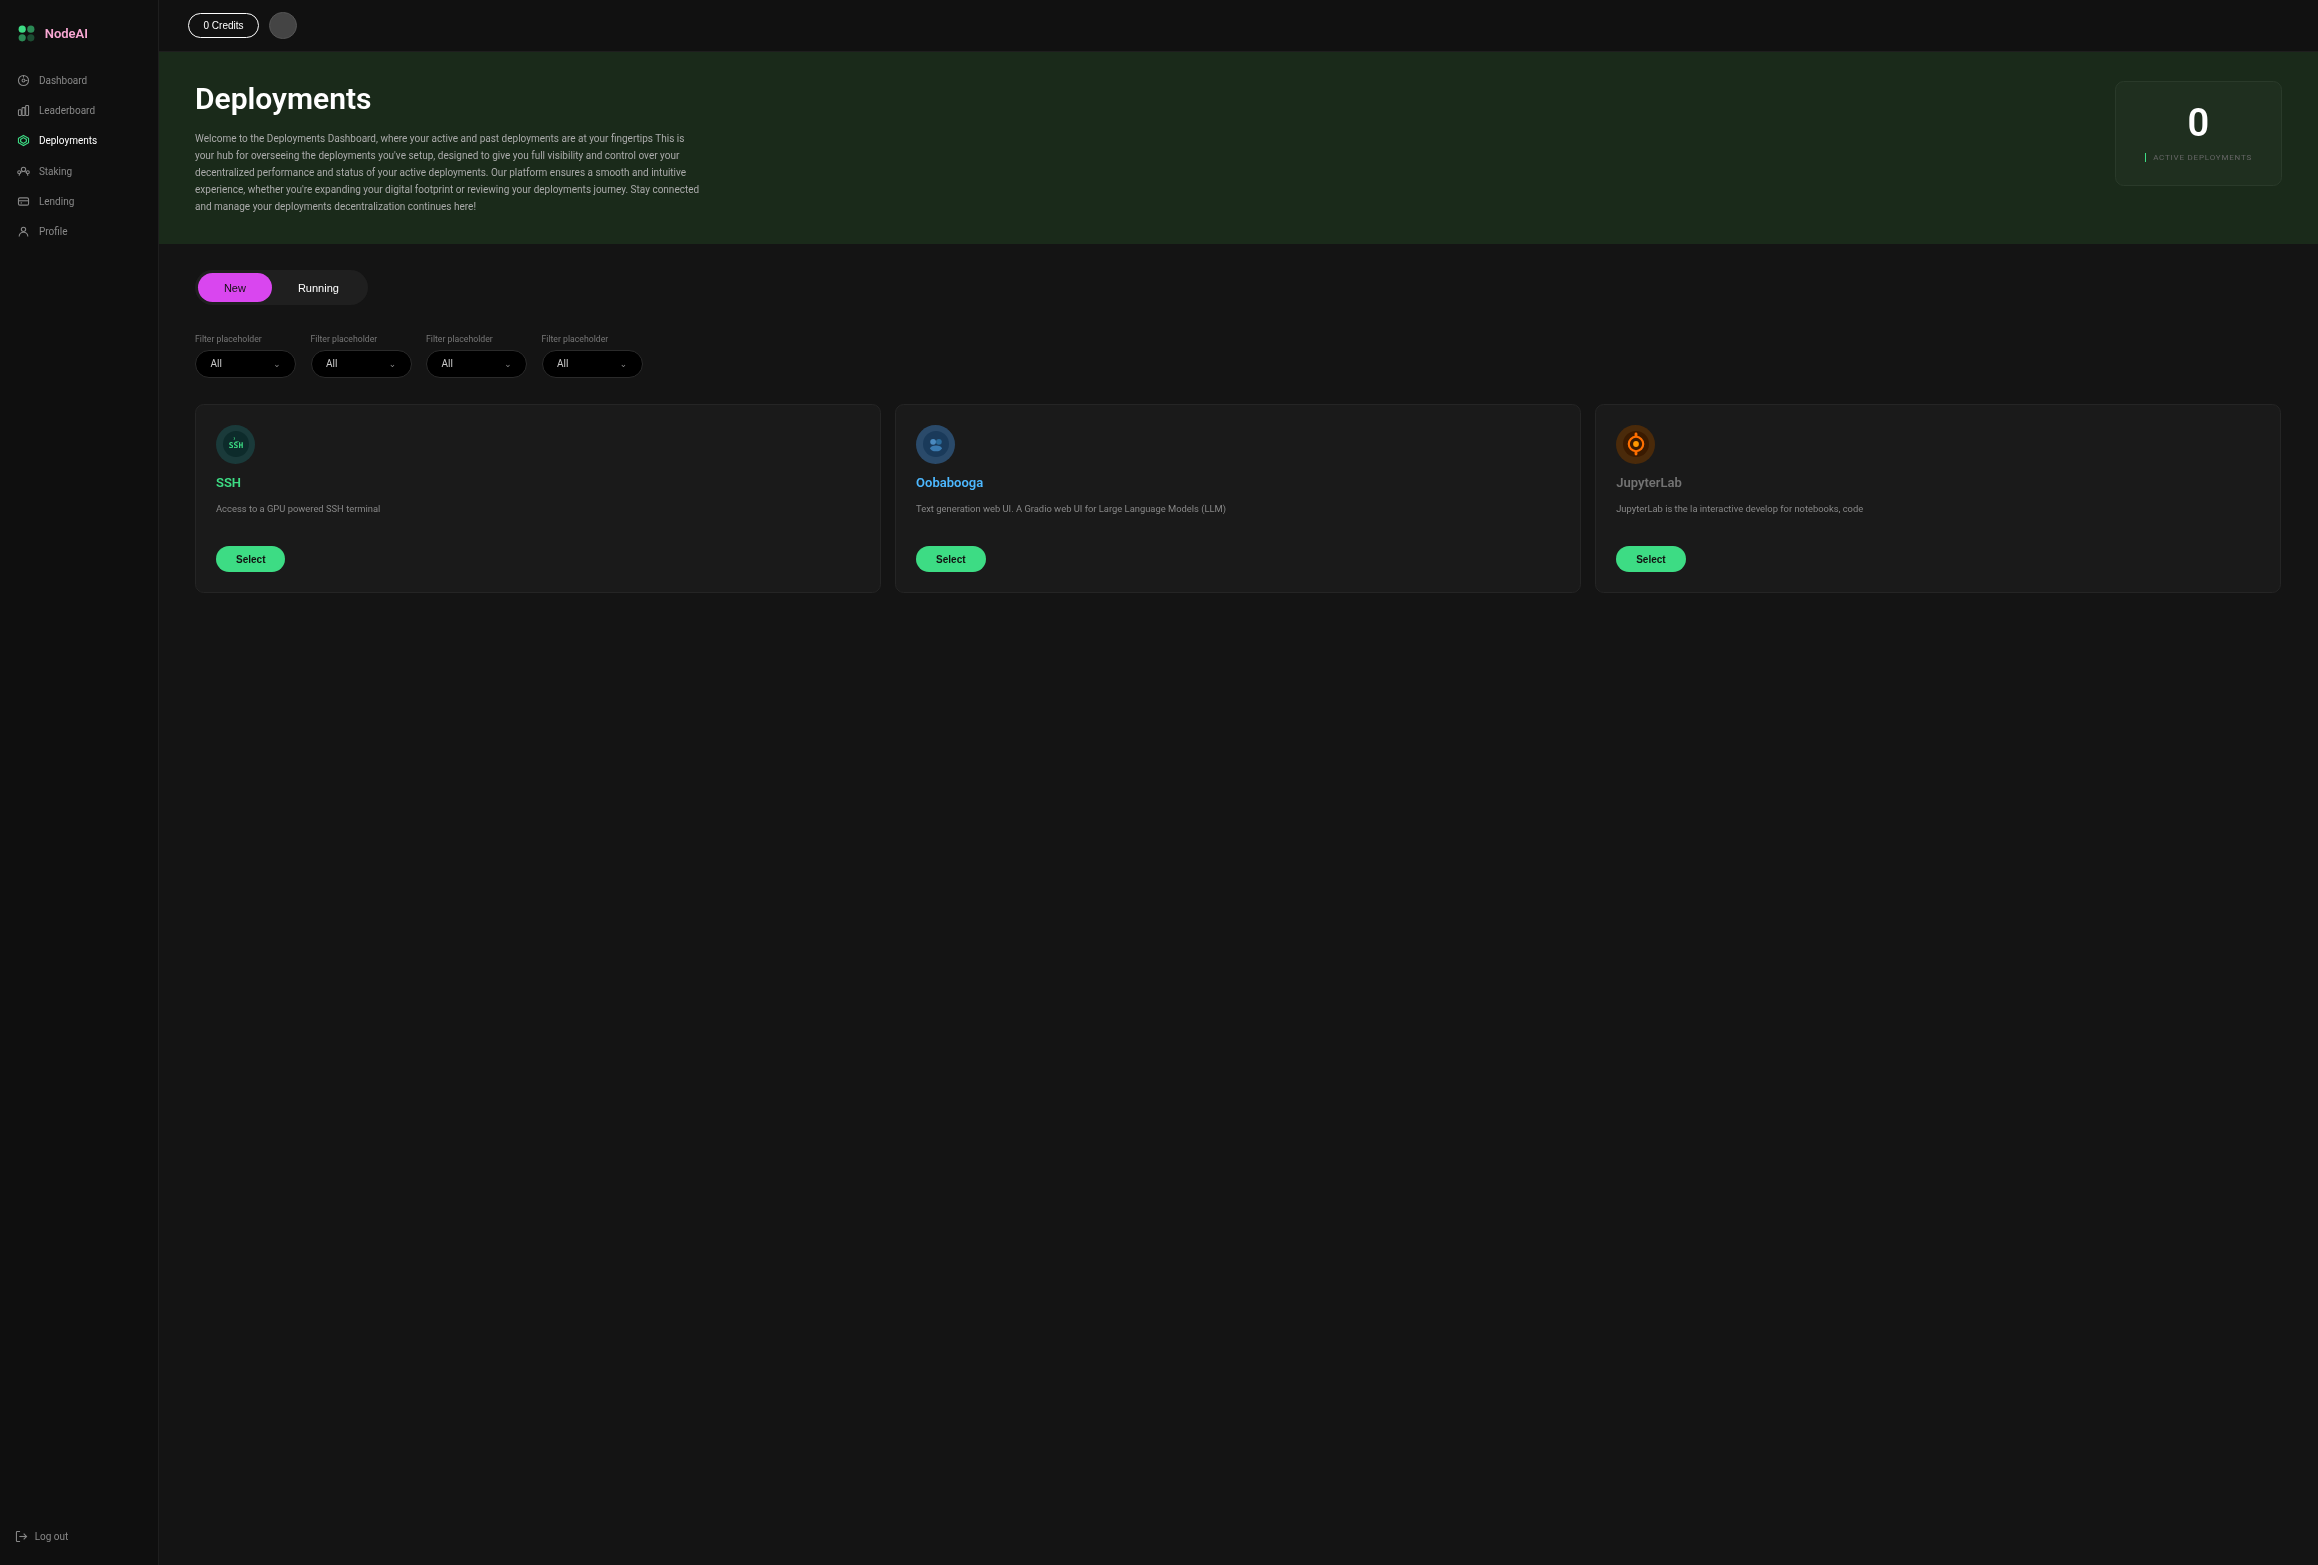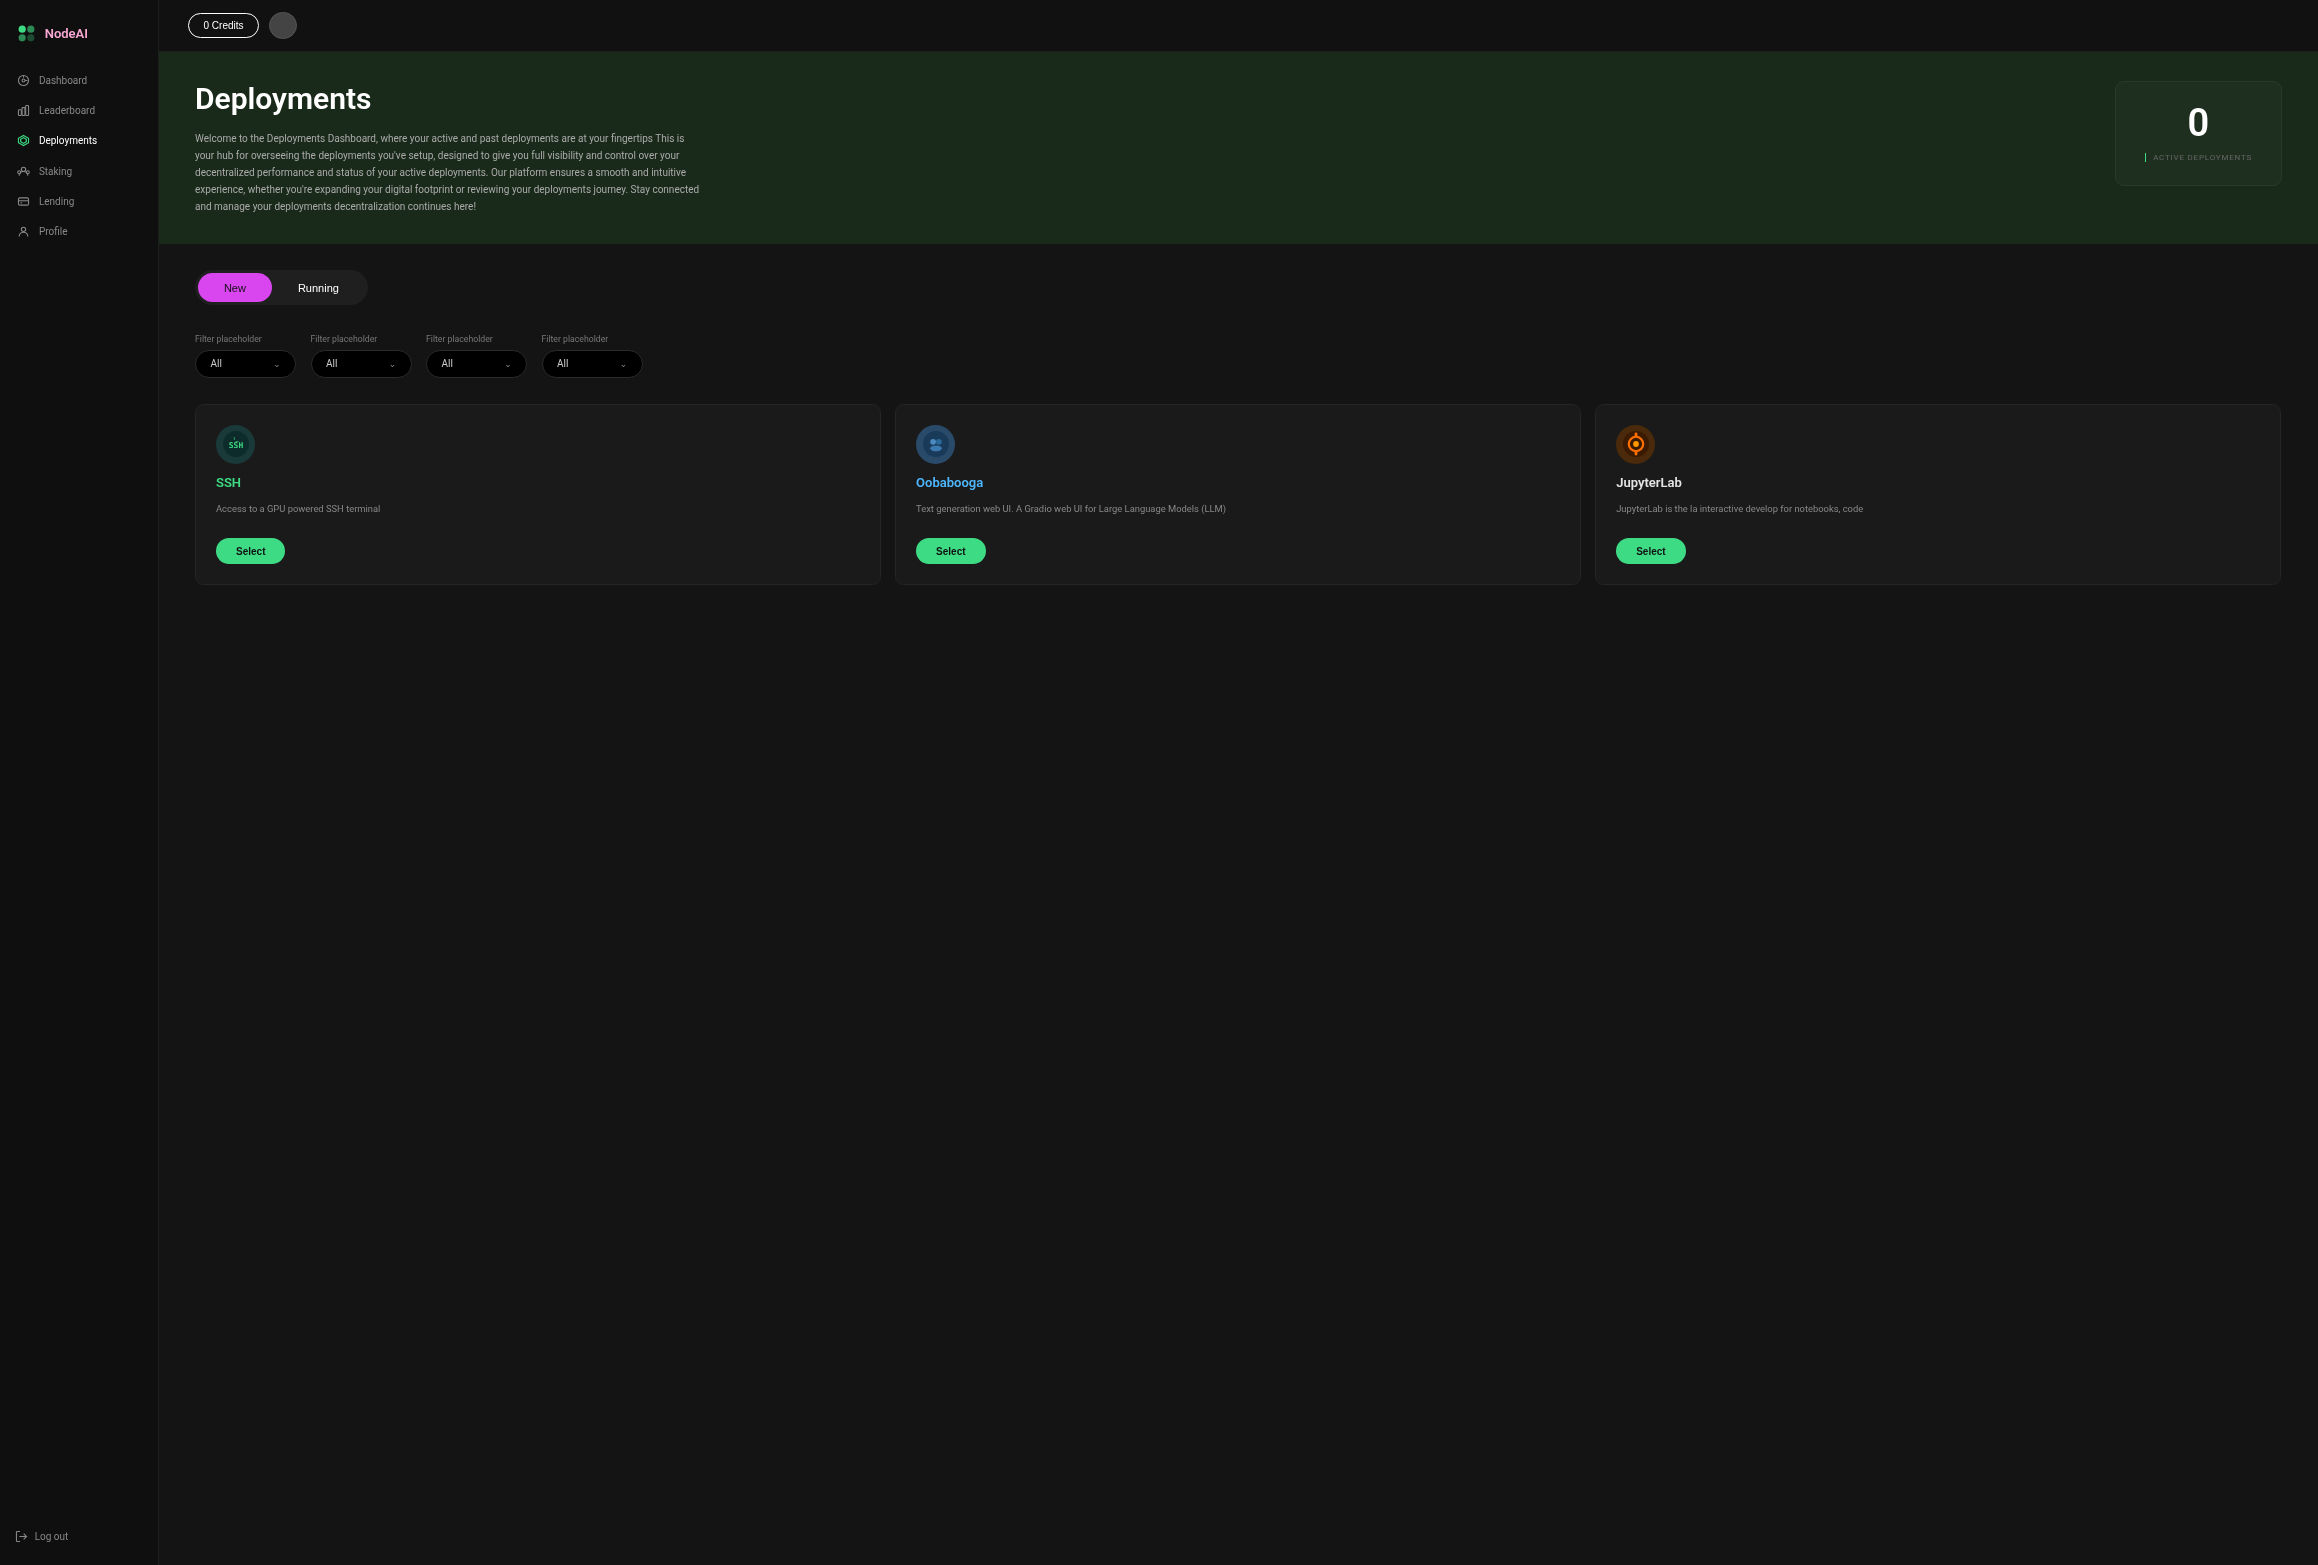--- a/index.html
+++ b/index.html
@@ -360,21 +360,21 @@
     .card-select-btn {
       background: #3ddc84;
       color: #111111;
       border: none;
       border-radius: 22px;
       padding: 7.2px 20px;
       font-size: 10px;
       font-weight: 600;
       cursor: pointer;
       width: fit-content;
-      margin-top: 11px;
+      margin-top: 19px;
     }
 
     
     svg {
       display: block;
     }
 
     ::-webkit-scrollbar {
       width: 4.3px;
       height: 4.3px;
@@ -570,21 +570,21 @@
         <div class="deploy-card">
           <div class="card-icon jupyter-icon">
             <svg width="26" height="26" viewBox="0 0 36 36">
               <circle cx="18" cy="18" r="18" fill="#3a1a00"></circle>
               <circle cx="18" cy="18" r="10" fill="none" stroke="#ff6f00" stroke-width="3"></circle>
               <circle cx="18" cy="18" r="4" fill="#ff9800"></circle>
               <rect x="16" y="2" width="4" height="6" rx="2" fill="#ff6f00"></rect>
               <rect x="16" y="28" width="4" height="6" rx="2" fill="#ff6f00"></rect>
             </svg>
           </div>
-          <div class="card-title" style="color:#e5e5e5;">JupyterLab</div>
+          <div class="card-title" style="color:#737373;">JupyterLab</div>
           <div class="card-desc">JupyterLab is the la interactive develop for notebooks, code</div>
           <button class="card-select-btn">Select</button>
         </div>
       </div>
     </section>
   </div>
 </div>
 
 
 </body></html>

